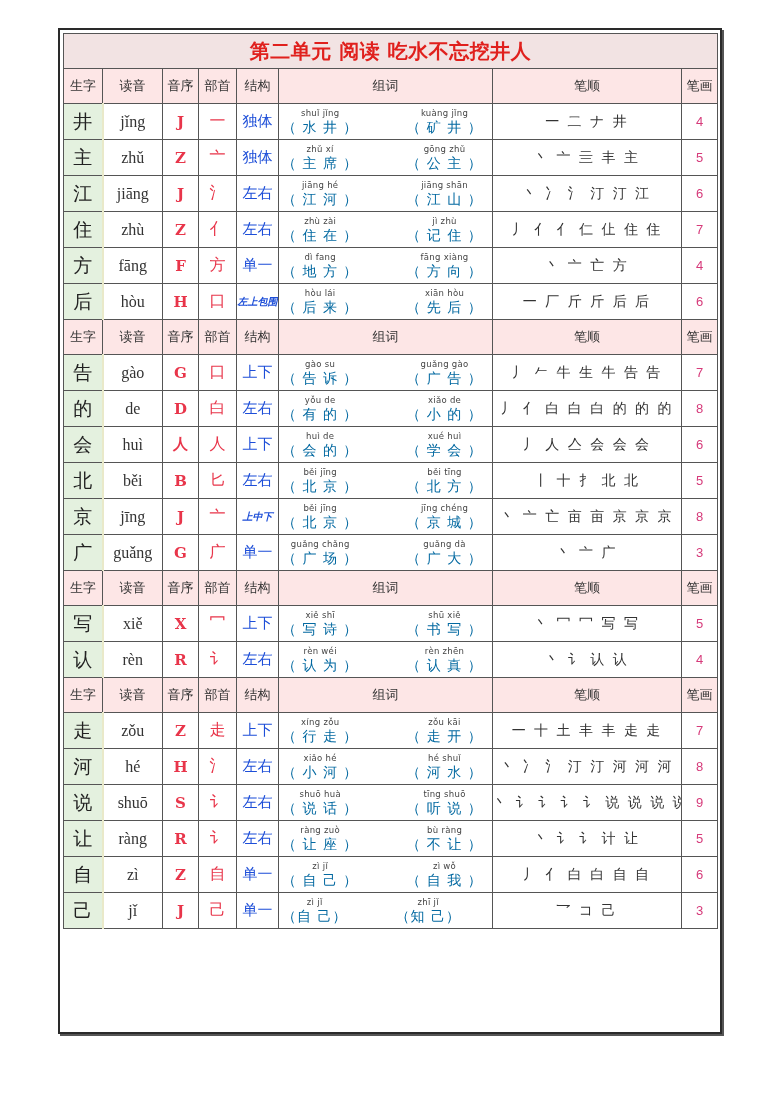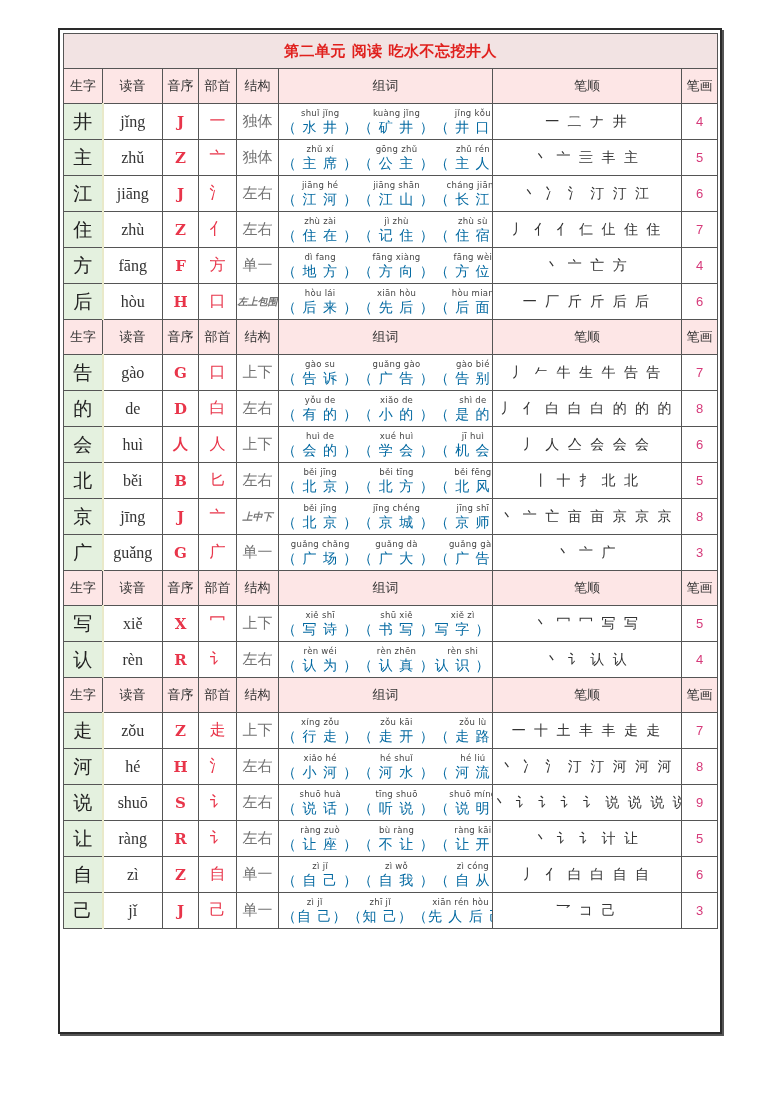--- a/index.html
+++ b/index.html
@@ -5,32 +5,32 @@
   html, body { margin:0; padding:0; background:#ffffff; }
   body { width:780px; height:1094px; position:relative; overflow:hidden;
          font-family:"DejaVu Serif", "Liberation Serif", serif; color:#222; }
   .frame { position:absolute; left:58px; top:28px; width:660px; height:1002px;
            border:2px solid #2a2a2a; box-shadow:2px 2px 0 #555; background:#fff; }
   table.sheet { position:absolute; left:3px; top:3px; width:654px; border-collapse:collapse;
                 table-layout:fixed; }
   table.sheet td { border:1px solid #555; padding:0; text-align:center; vertical-align:middle;
                    overflow:hidden; white-space:nowrap; }
   tr.title td { height:34px; background:#f2e3e3; color:#e0201d; font-weight:bold;
-                font-size:15px; letter-spacing:0.5px; }
+                font-size:20px; letter-spacing:0.5px; }
   tr.head td { height:34px; background:#fde6e6; font-size:13px; color:#333;margin-top:24px; }
   tr.row td { height:35px; background:#fff; }
   td.char { background:#e4f1df !important; font-size:19px; color:#222;
             border-right:2px solid #e9e9c9 !important; }
   td.pinyin { font-size:16px; font-family:Liberation Serif, serif; color:#333; }
   td.initial { font-size:15px; color:#e8354a; font-weight:bold; }
   td.radical { font-size:16px; color:#e8354a; }
-  td.struct { font-size:15px; color:#737373; }
+  td.struct { font-size:15px; color:#1d4ed8; }
   td.struct.small { font-size:10px; font-weight:bold;font-style:italic; }
   td.words { text-align:left; padding:0 2px; }
-  .wordset { display:flex; justify-content:space-between; padding:0 3px; }
+  .wordset { display:flex; justify-content:space-between; padding:0 3px;gap:48px; }
   .word { display:flex; flex-direction:column; align-items:center; line-height:1; }
   .py { font-family:"DejaVu Sans","Liberation Sans",sans-serif; font-size:8.5px; color:#444; height:11px; letter-spacing:0.3px; }
   .hz { font-size:14px; color:#0369a1; letter-spacing:1px; }
   td.strokes { text-align:left; padding-left:6px; font-size:14px; color:#333; letter-spacing:2px; }
   td.count { font-size:13px; color:#d63a7a; font-family:"Liberation Sans", sans-serif; }
 </style>
 </head>
 <body>
 
 <div class="frame">

